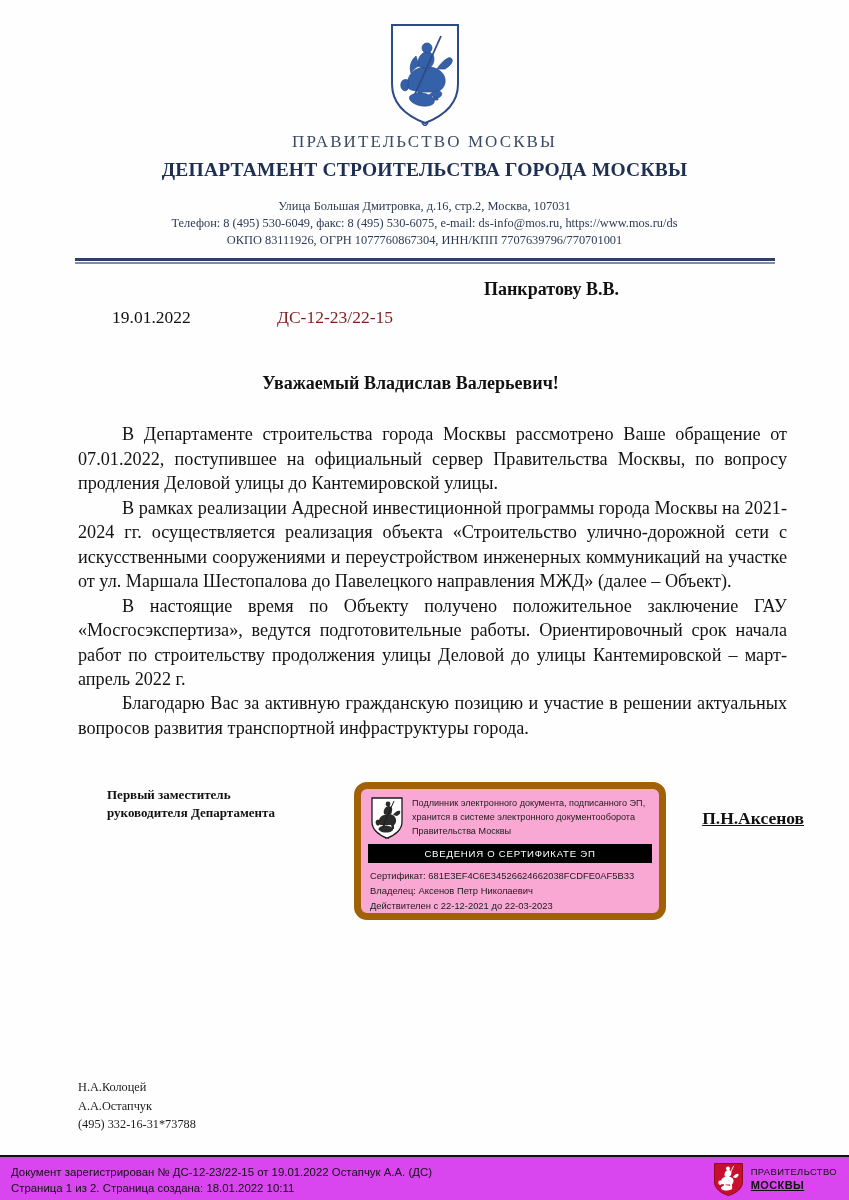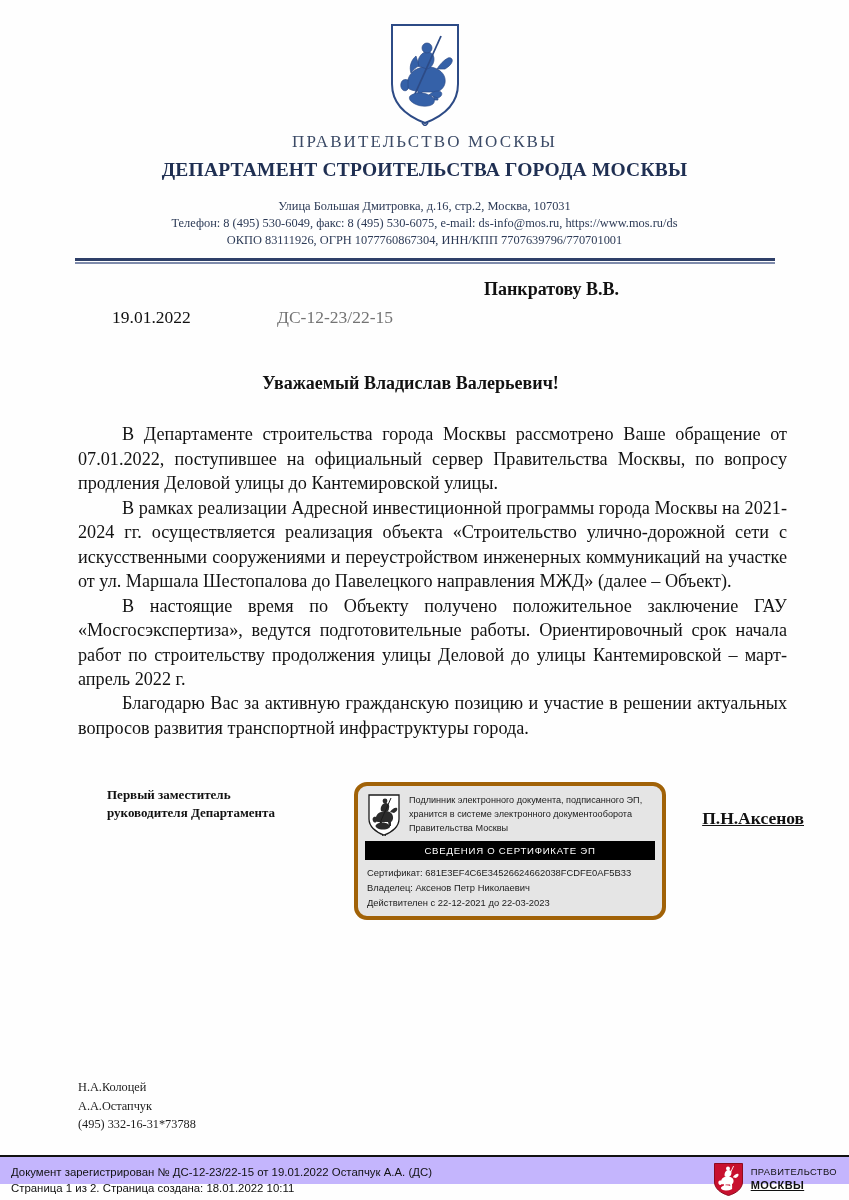--- a/index.html
+++ b/index.html
@@ -102,21 +102,21 @@
     top: 28px;
     font-size: 17.5px;
     color: #111;
     white-space: nowrap;
   }
   .doc-number {
     position: absolute;
     left: 277px;
     top: 28px;
     font-size: 17.5px;
-    color: #737373;
+    color: #7f1d1d;
     white-space: nowrap;
   }
 
   
   .salutation {
     text-align: center;
     font-weight: bold;
     font-size: 18px;
     color: #111;
     margin-top: 22px;
@@ -165,23 +165,23 @@
     text-decoration: underline;
   }
 
   
   .estamp {
     position: absolute;
     left: 354px;
     top: 6px;
     width: 312px;
     height: 138px;
-    border: 4px solid #a16207;
+    border: 7px solid #a16207;
     border-radius: 13px;
-    background: #e5e5e5;
+    background: #f9a8d4;
     box-sizing: border-box;
     overflow: hidden;
   }
   .estamp-head {
     display: flex;
     align-items: flex-start;
     padding: 7px 8px 0 9px;
     gap: 8px;
   }
   .estamp-emblem {
@@ -232,22 +232,22 @@
     right: 0;
     top: 1155px;
     height: 2px;
     background: #111;
   }
   .footer {
     position: absolute;
     left: 0;
     right: 0;
     top: 1157px;
-    height: 27px;
-    background: #c4b5fd;
+    height: 43px;
+    background: #d946ef;
   }
   .footer-text {
     position: absolute;
     left: 11px;
     top: 7px;
     font-family: "Liberation Sans", "DejaVu Sans", sans-serif;
     font-size: 11.4px;
     line-height: 1.42;
     color: #111;
     white-space: nowrap;

